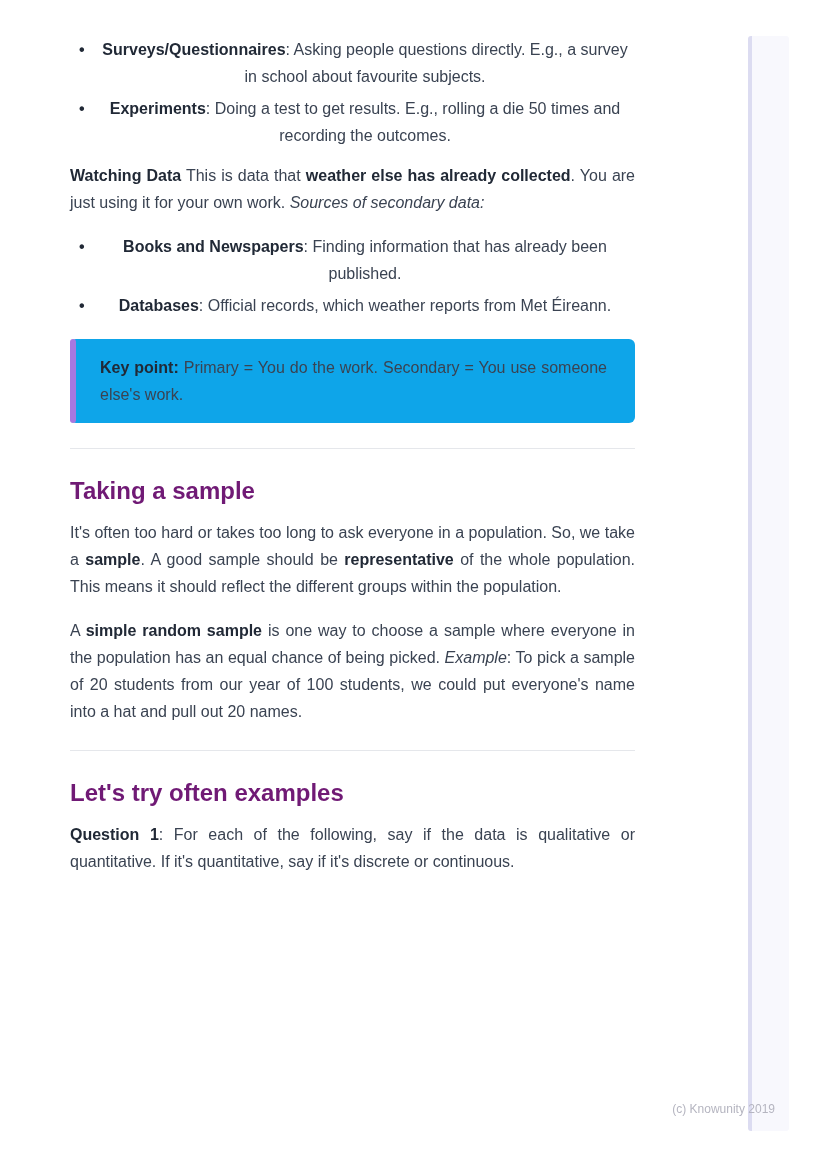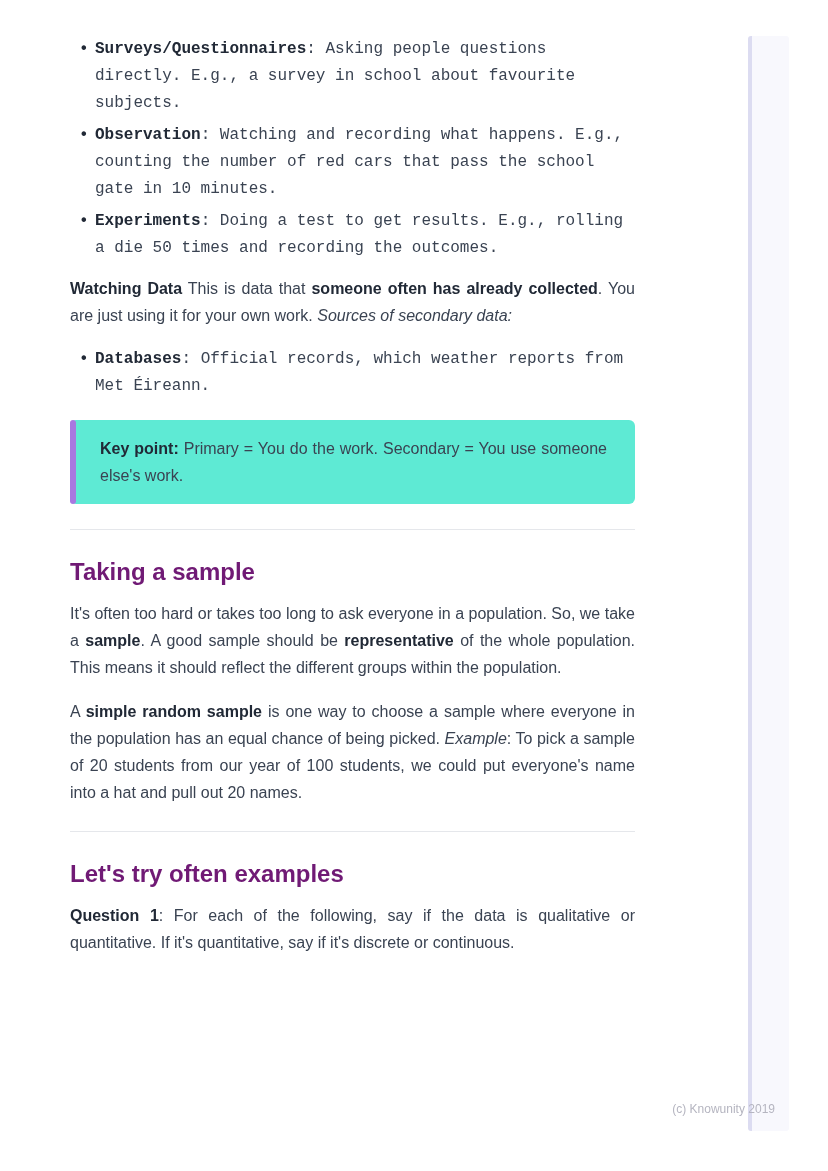--- a/index.html
+++ b/index.html
@@ -32,30 +32,30 @@
     padding-top: 36px;
     color: #3a4352;
     font-size: 16px;
     line-height: 27px;
     z-index: 2;
   }
   .para { margin: 0 0 17px 0; text-align: justify; }
   strong { color: #212936; font-weight: 700; }
   em { font-style: italic; }
   ul.doc-list { margin: 0 0 13px 0; padding: 0; list-style: none; }
-  ul.doc-list li { position: relative; padding-left: 25px; margin-bottom: 5px; text-align: left; font-family: Liberation Mono, monospace; }
+  ul.doc-list li { position: relative; padding-left: 25px; margin-bottom: 5px; text-align: center; }
   ul.doc-list li::before {
     content: "\2022";
     position: absolute; left: 9px; top: 0;
     color: #212936; font-weight: 700;
   }
   .callout {
     position: relative;
     margin: 20px 0 0 0;
-    background: #5eead4;
+    background: #0ea5e9;
     border-radius: 6px;
     padding: 15px 28px 15px 30px;
     text-align: justify;
   }
   .callout-bar {
     position: absolute;
     left: 0; top: 0; bottom: 0;
     width: 6px;
     background: #a878e0;
     border-radius: 6px;
@@ -86,27 +86,27 @@
 
 <div class="page">
 
   <div class="side-strip"></div>
 
   <div class="content">
 
 
     <ul class="doc-list">
       <li><strong>Surveys/Questionnaires</strong><span>: Asking people questions directly. E.g., a survey in school about favourite subjects.</span></li>
-      <li><strong>Observation</strong><span>: Watching and recording what happens. E.g., counting the number of red cars that pass the school gate in 10 minutes.</span></li>
       <li><strong>Experiments</strong><span>: Doing a test to get results. E.g., rolling a die 50 times and recording the outcomes.</span></li>
     </ul>
 
-    <p class="para"><strong>Watching Data</strong><span> This is data that </span><strong>someone often has already collected</strong><span>. You are just using it for your own work. </span><em>Sources of secondary data:</em></p>
+    <p class="para"><strong>Watching Data</strong><span> This is data that </span><strong>weather else has already collected</strong><span>. You are just using it for your own work. </span><em>Sources of secondary data:</em></p>
 
     <ul class="doc-list">
+      <li><strong>Books and Newspapers</strong><span>: Finding information that has already been published.</span></li>
       <li><strong>Databases</strong><span>: Official records, which weather reports from Met Éireann.</span></li>
     </ul>
 
     <div class="callout">
       <span class="callout-bar"></span>
       <strong>Key point:</strong><span> Primary = You do the work. Secondary = You use someone else's work.</span>
     </div>
 
     <div class="divider"></div>
 

